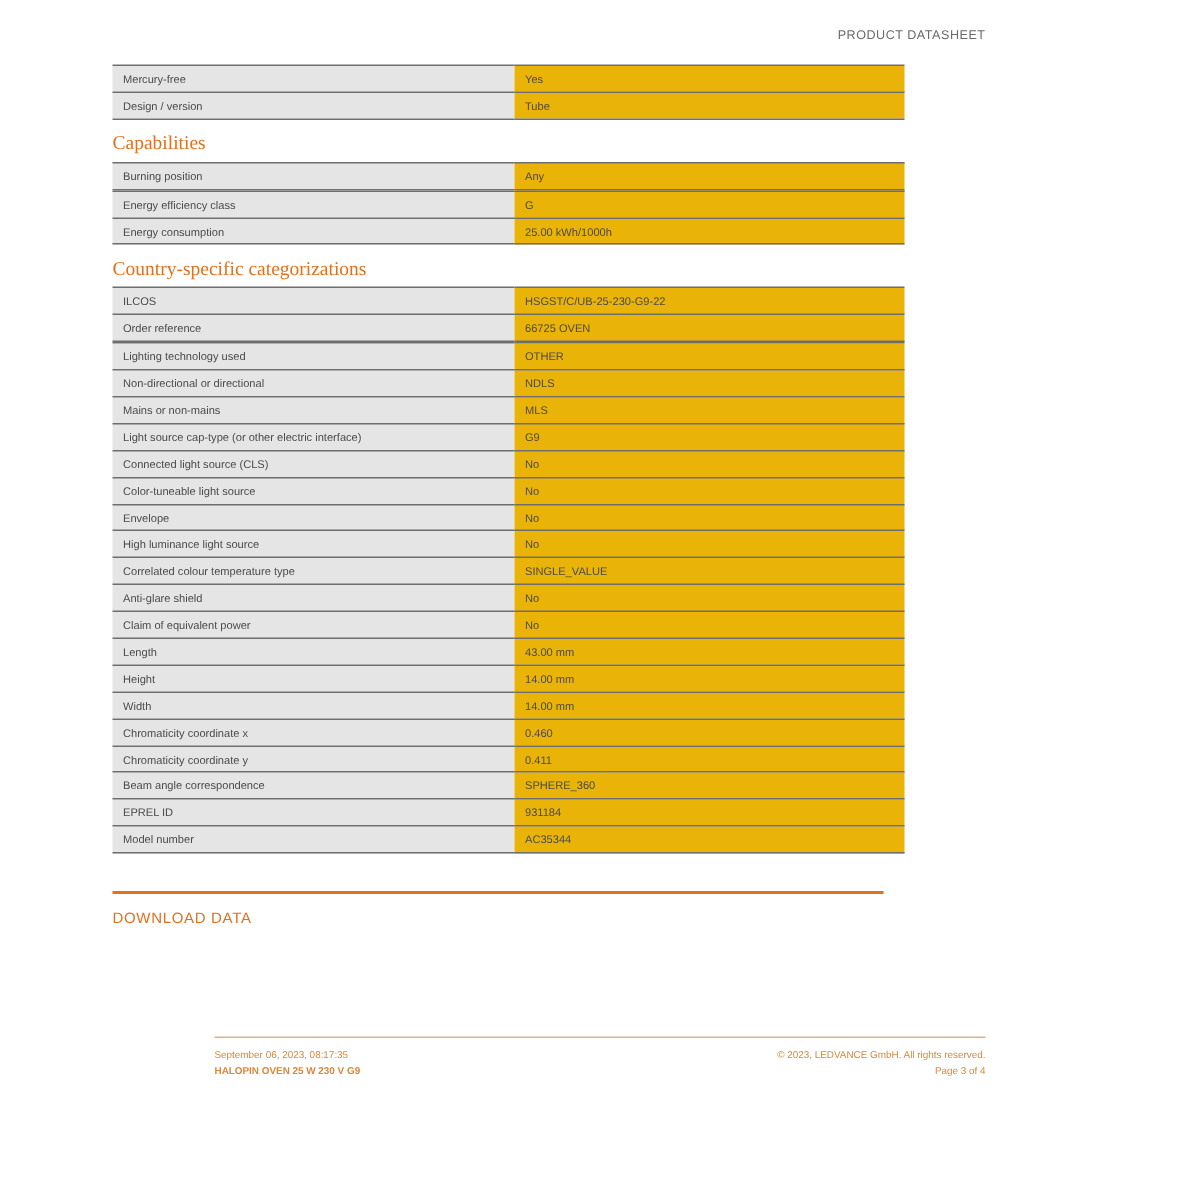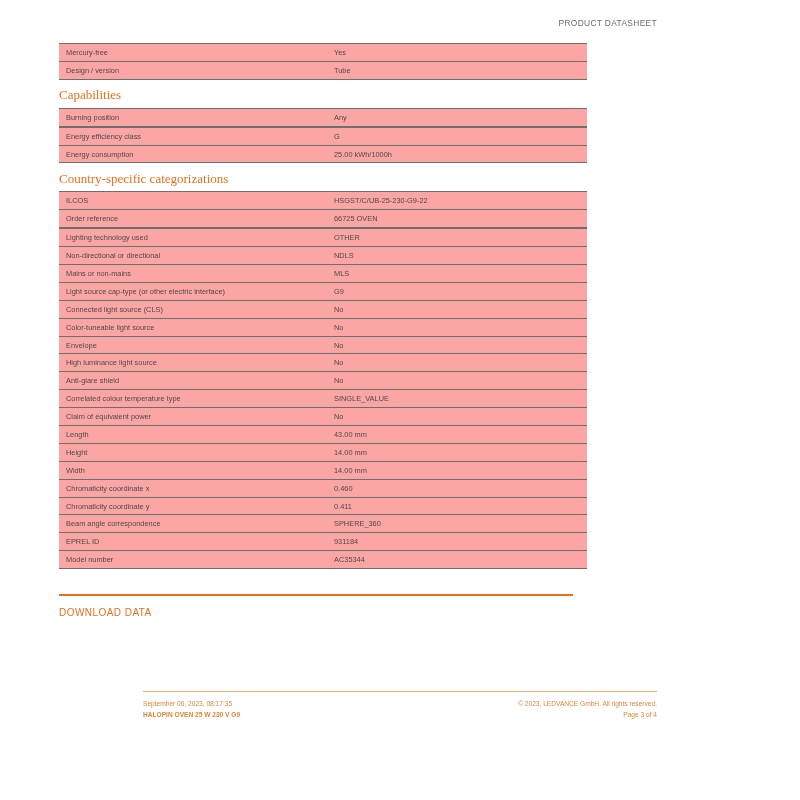--- a/index.html
+++ b/index.html
@@ -13,21 +13,21 @@
     font-family: "Liberation Sans", sans-serif;
     color: #4a4a4a;
     overflow: hidden;
     position: relative;
   }
   .page {
     position: relative;
     width: 800px;
     height: 732px;
     box-sizing: border-box;
-    padding: 0 143px 0 59px;
+    padding: 0 143px 0 75px;
   }
   
   .doc-header {
     height: 38px;
     display: flex;
     align-items: flex-start;
     justify-content: flex-end;
     padding-top: 18px;
     box-sizing: border-box;
   }
@@ -71,26 +71,26 @@
     border-top: 1.3px solid #6e6e6e;
     border-bottom: 1.3px solid #6e6e6e;
     padding: 0;
     color: #4a4a4a;
   }
   .spec-table tr + tr td {
     border-top: none;
   }
   .cell-label {
     width: 261px;
-    background: #fca5a5;
+    background: #e5e5e5;
     padding-left: 7px !important;
   }
   .cell-value {
     width: 253px;
-    background: #fca5a5;
+    background: #eab308;
     padding-left: 7px !important;
     margin-left: 32px;
   }
   
   .download-block {
     padding-top: 25px;
   }
   .download-rule {
     width: 514px;
     height: 1.6px;
@@ -233,26 +233,26 @@
               </tr>
               <tr>
                 <td class="cell-label">Envelope</td>
                 <td class="cell-value">No</td>
               </tr>
               <tr>
                 <td class="cell-label">High luminance light source</td>
                 <td class="cell-value">No</td>
               </tr>
               <tr>
-                <td class="cell-label">Anti-glare shield</td>
-                <td class="cell-value">No</td>
-              </tr>
-              <tr>
                 <td class="cell-label">Correlated colour temperature type</td>
                 <td class="cell-value">SINGLE_VALUE</td>
+              </tr>
+              <tr>
+                <td class="cell-label">Anti-glare shield</td>
+                <td class="cell-value">No</td>
               </tr>
               <tr>
                 <td class="cell-label">Claim of equivalent power</td>
                 <td class="cell-value">No</td>
               </tr>
               <tr>
                 <td class="cell-label">Length</td>
                 <td class="cell-value">43.00 mm</td>
               </tr>
               <tr>

